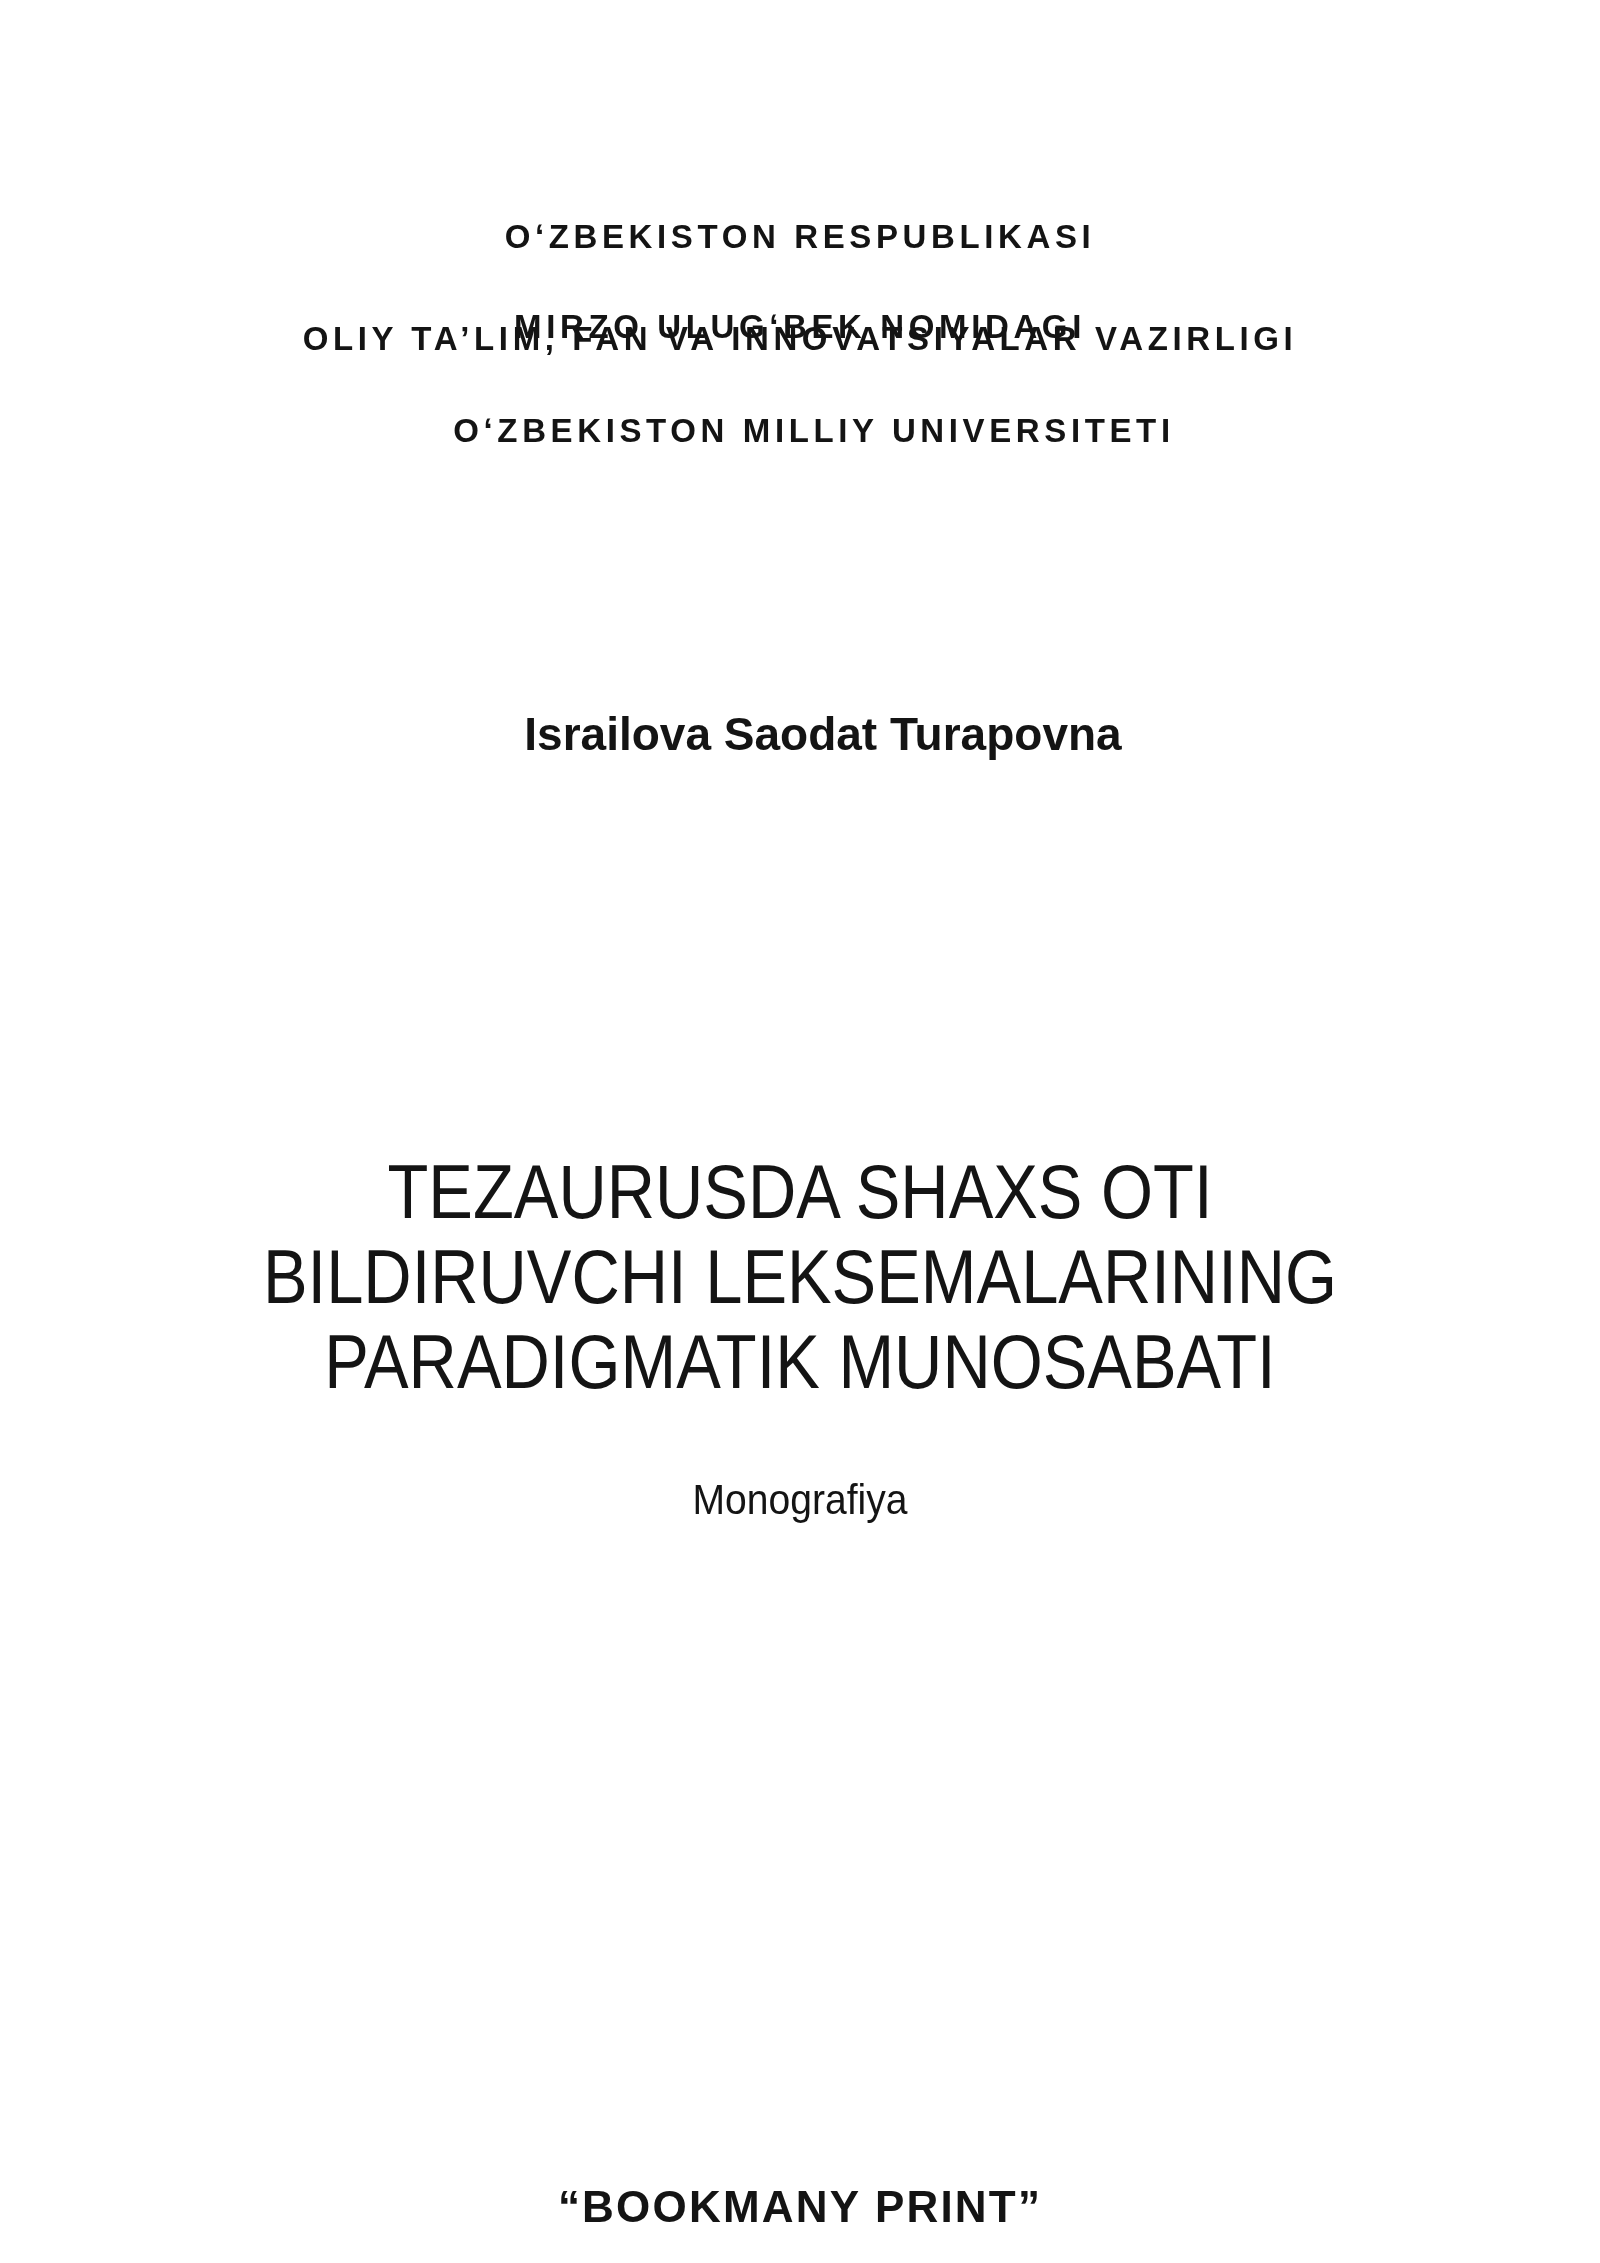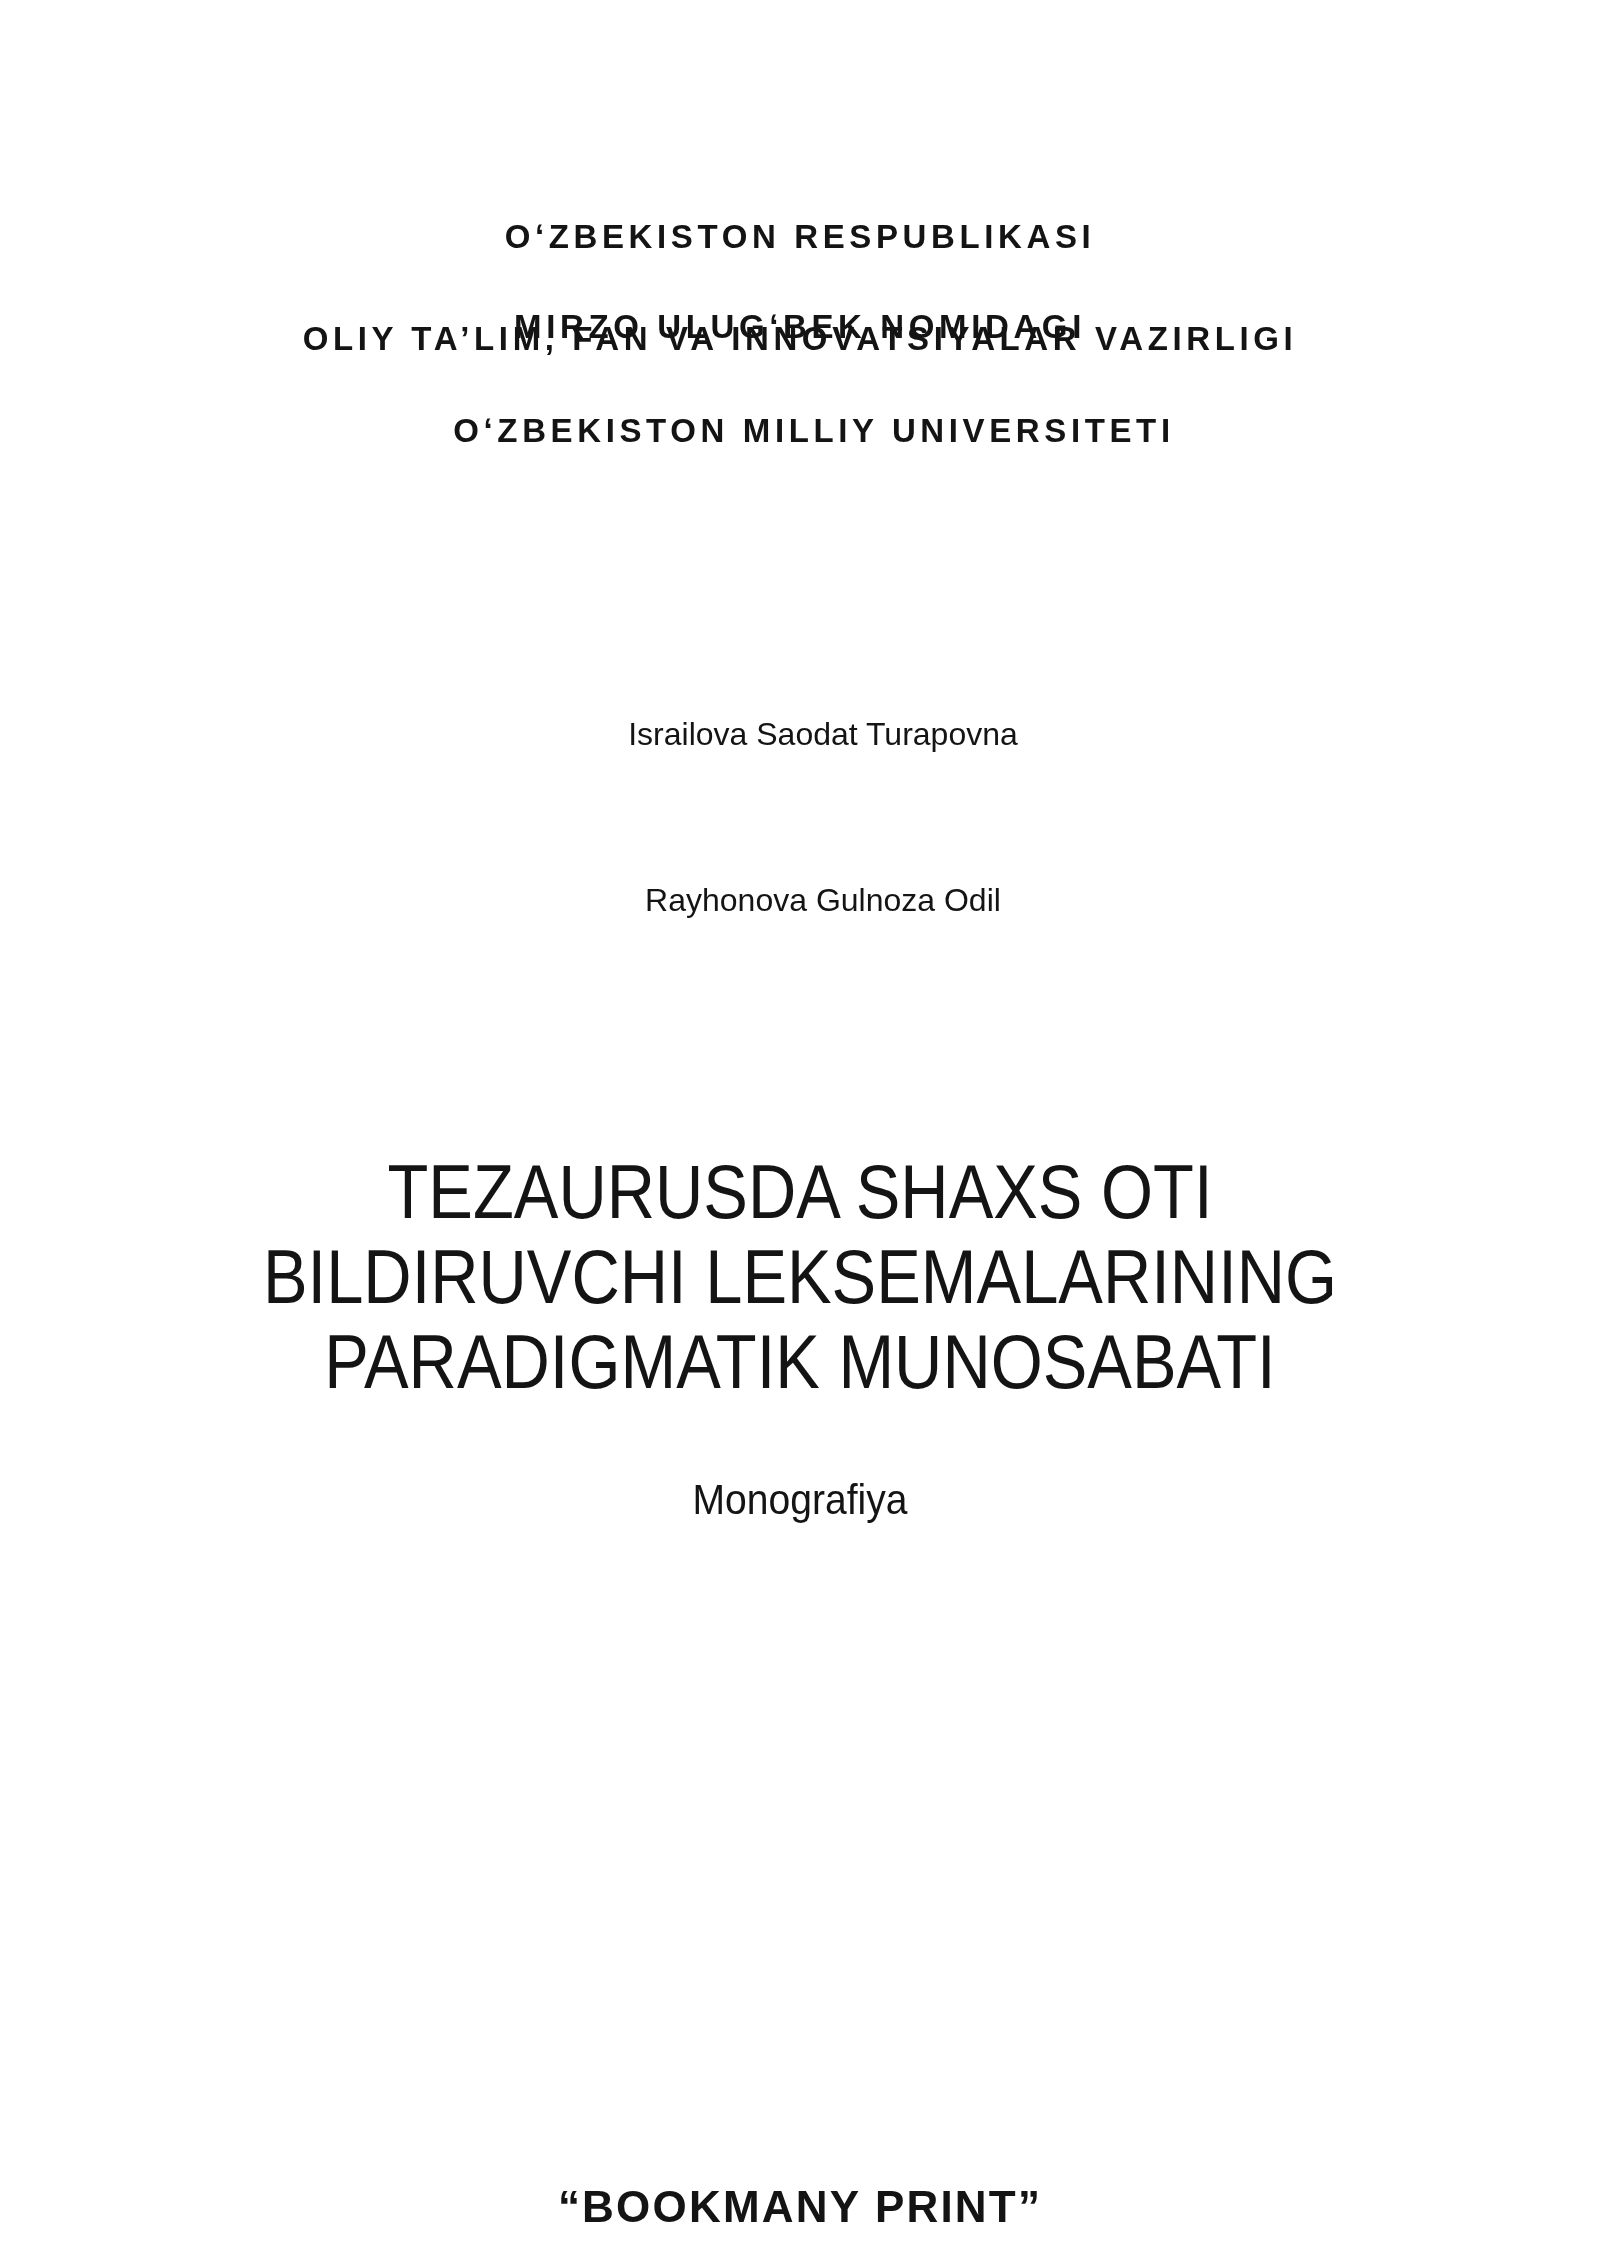--- a/index.html
+++ b/index.html
@@ -28,23 +28,23 @@
     line-height: 51px;
     letter-spacing: 0.14em;
     font-weight: 700;
   }
   .hdr-block1 { top: 160px; }
   .hdr-line3  { top: 301px; }
   .hdr-line4  { top: 405px; padding-left: 28px; }
 
   
   .author {
-    font-size: 32px;
+    font-size: 46px;
     line-height: 53px;
-    font-weight: 400;
+    font-weight: 700;
     margin-left: 46px;
   }
   .author-1 { top: 708px; }
   .author-2 { top: 821px; }
 
   
   .main-title {
     position: absolute;
     top: 1149px;
     left: 0;
@@ -84,21 +84,20 @@
   <div>OLIY TA’LIM, FAN VA INNOVATSIYALAR VAZIRLIGI</div>
 </div>
 
 <div class="line hdr hdr-line3">MIRZO ULUGʻBEK NOMIDAGI</div>
 
 <div class="line hdr hdr-line4">OʻZBEKISTON MILLIY UNIVERSITETI</div>
 
 <div class="line author author-1">Israilova Saodat Turapovna</div>
 
 <div class="line author author-2">
-  <div>Rayhonova Gulnoza Odil</div>
 </div>
 
 <div class="main-title">
   <div>TEZAURUSDA SHAXS OTI</div>
   <div>BILDIRUVCHI LEKSEMALARINING</div>
   <div>PARADIGMATIK MUNOSABATI</div>
 </div>
 
 <div class="line subtitle">Monografiya</div>
 

